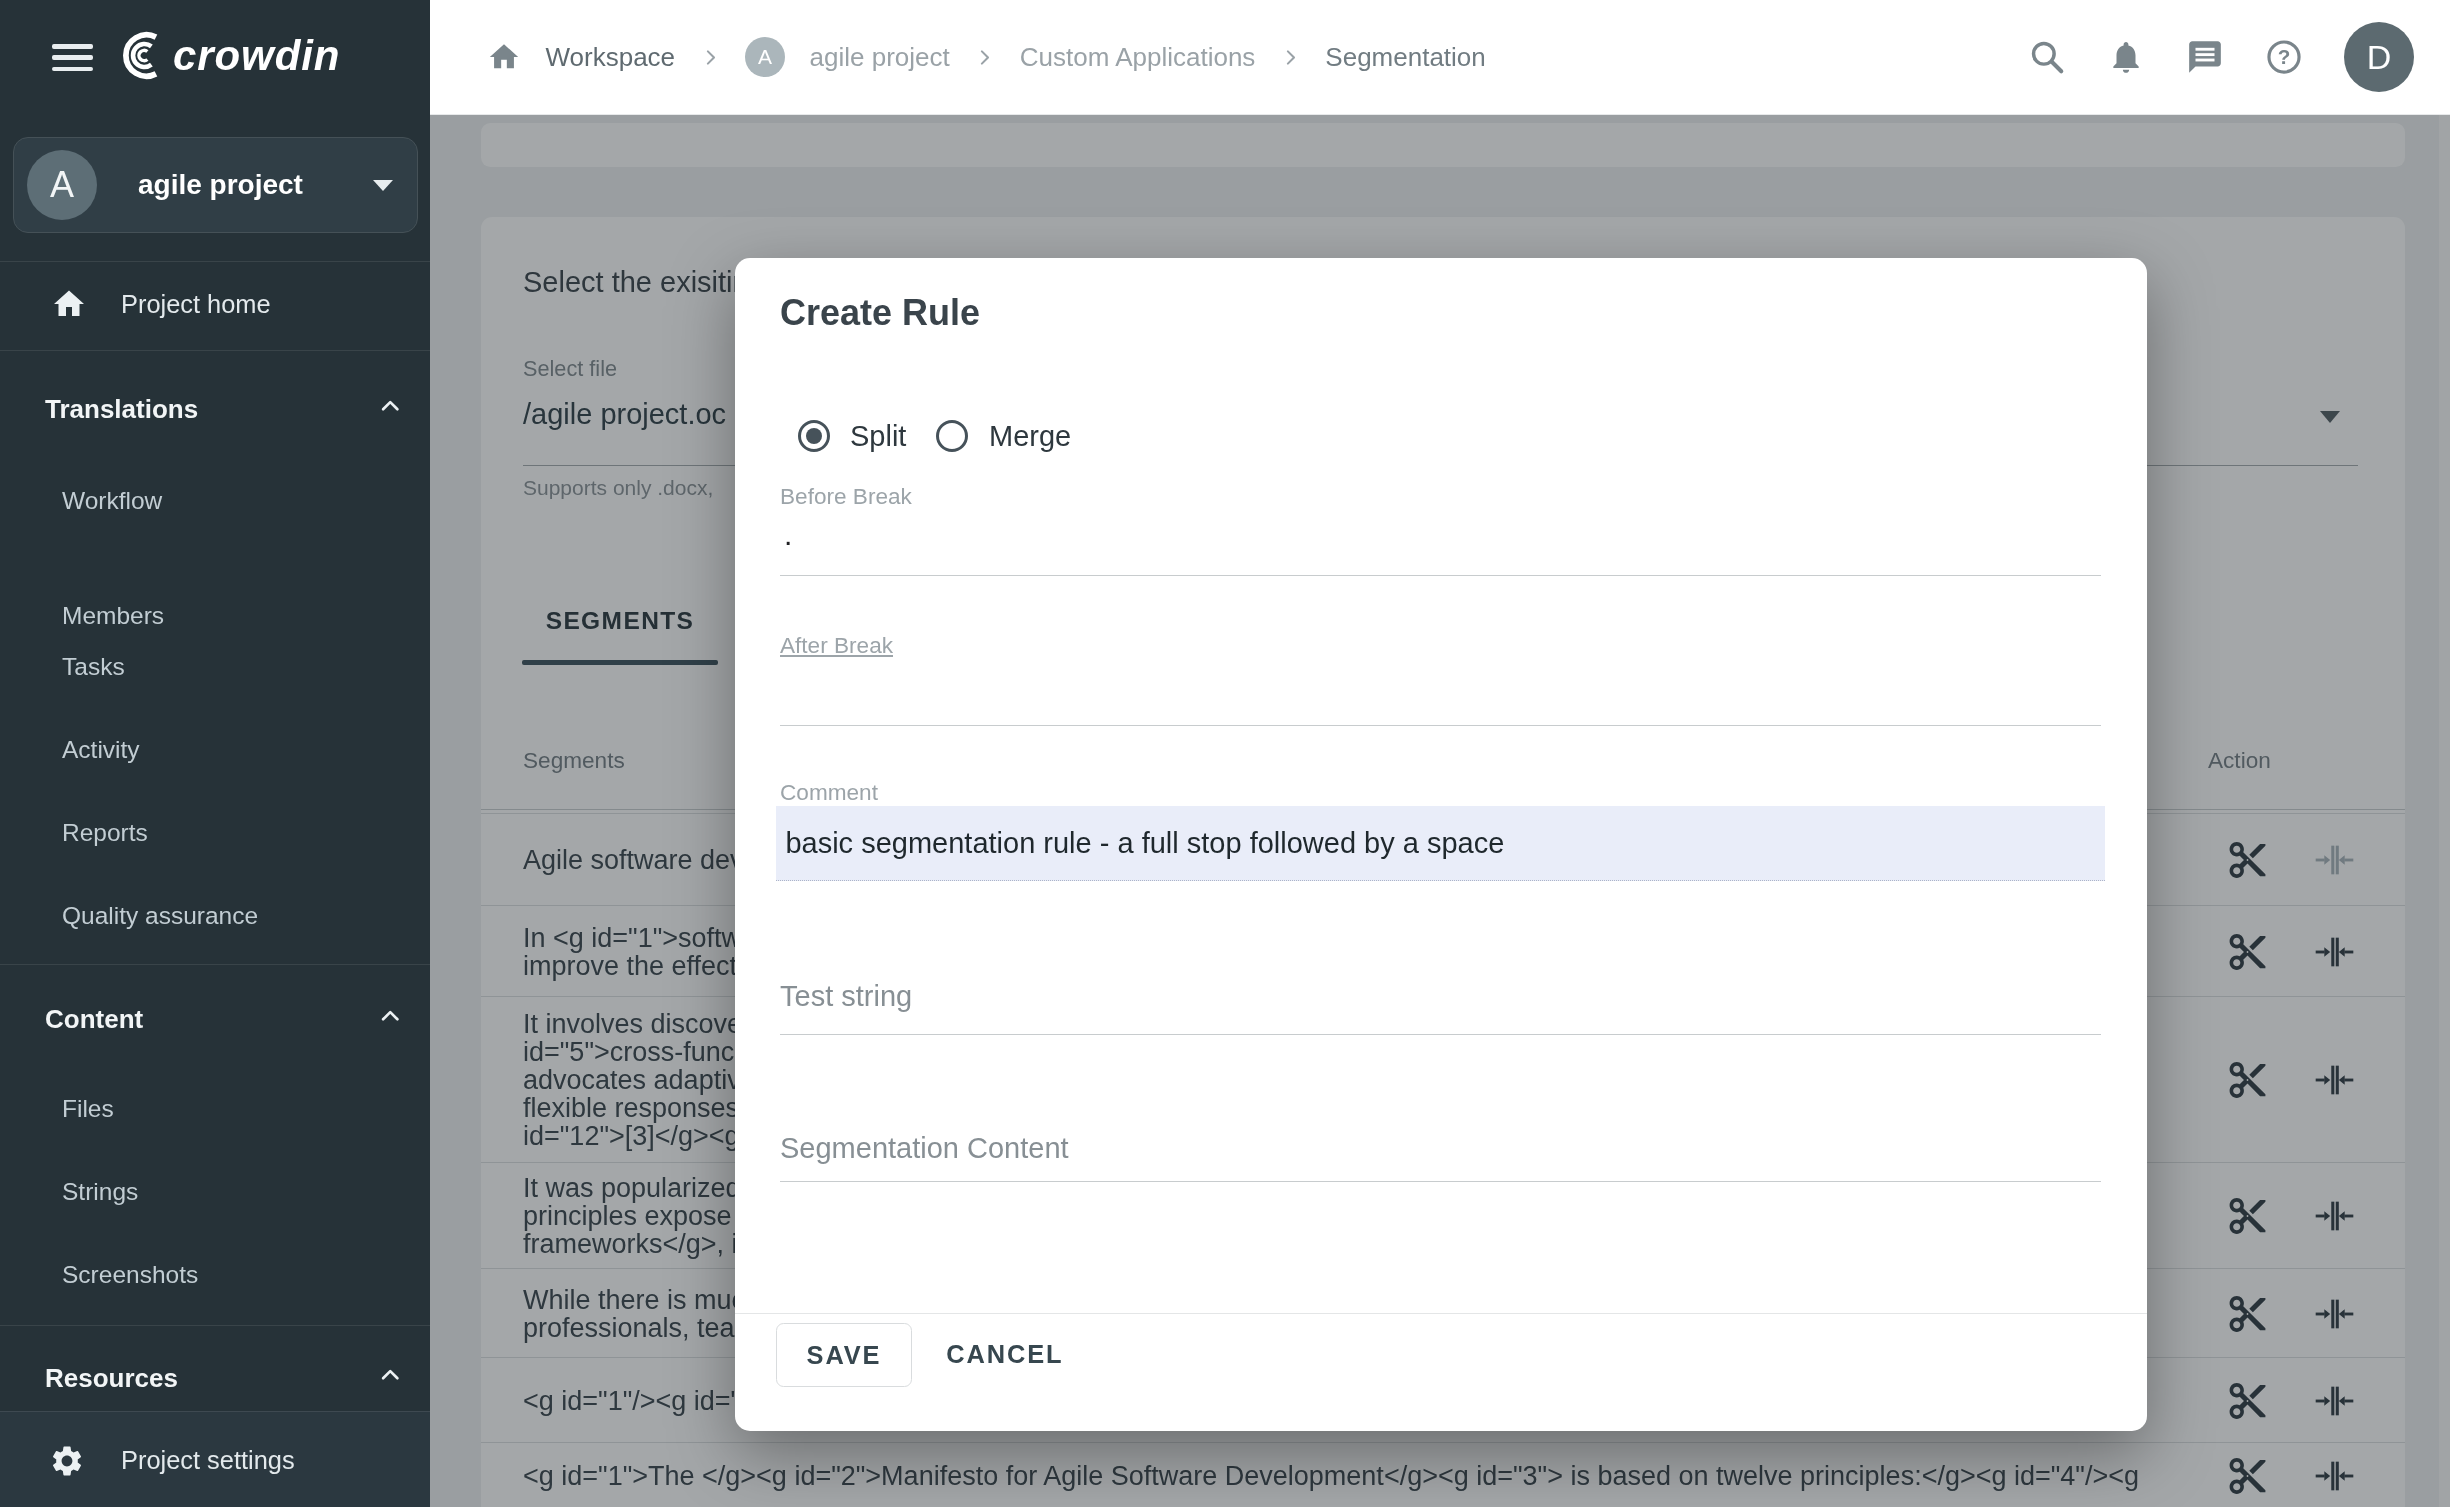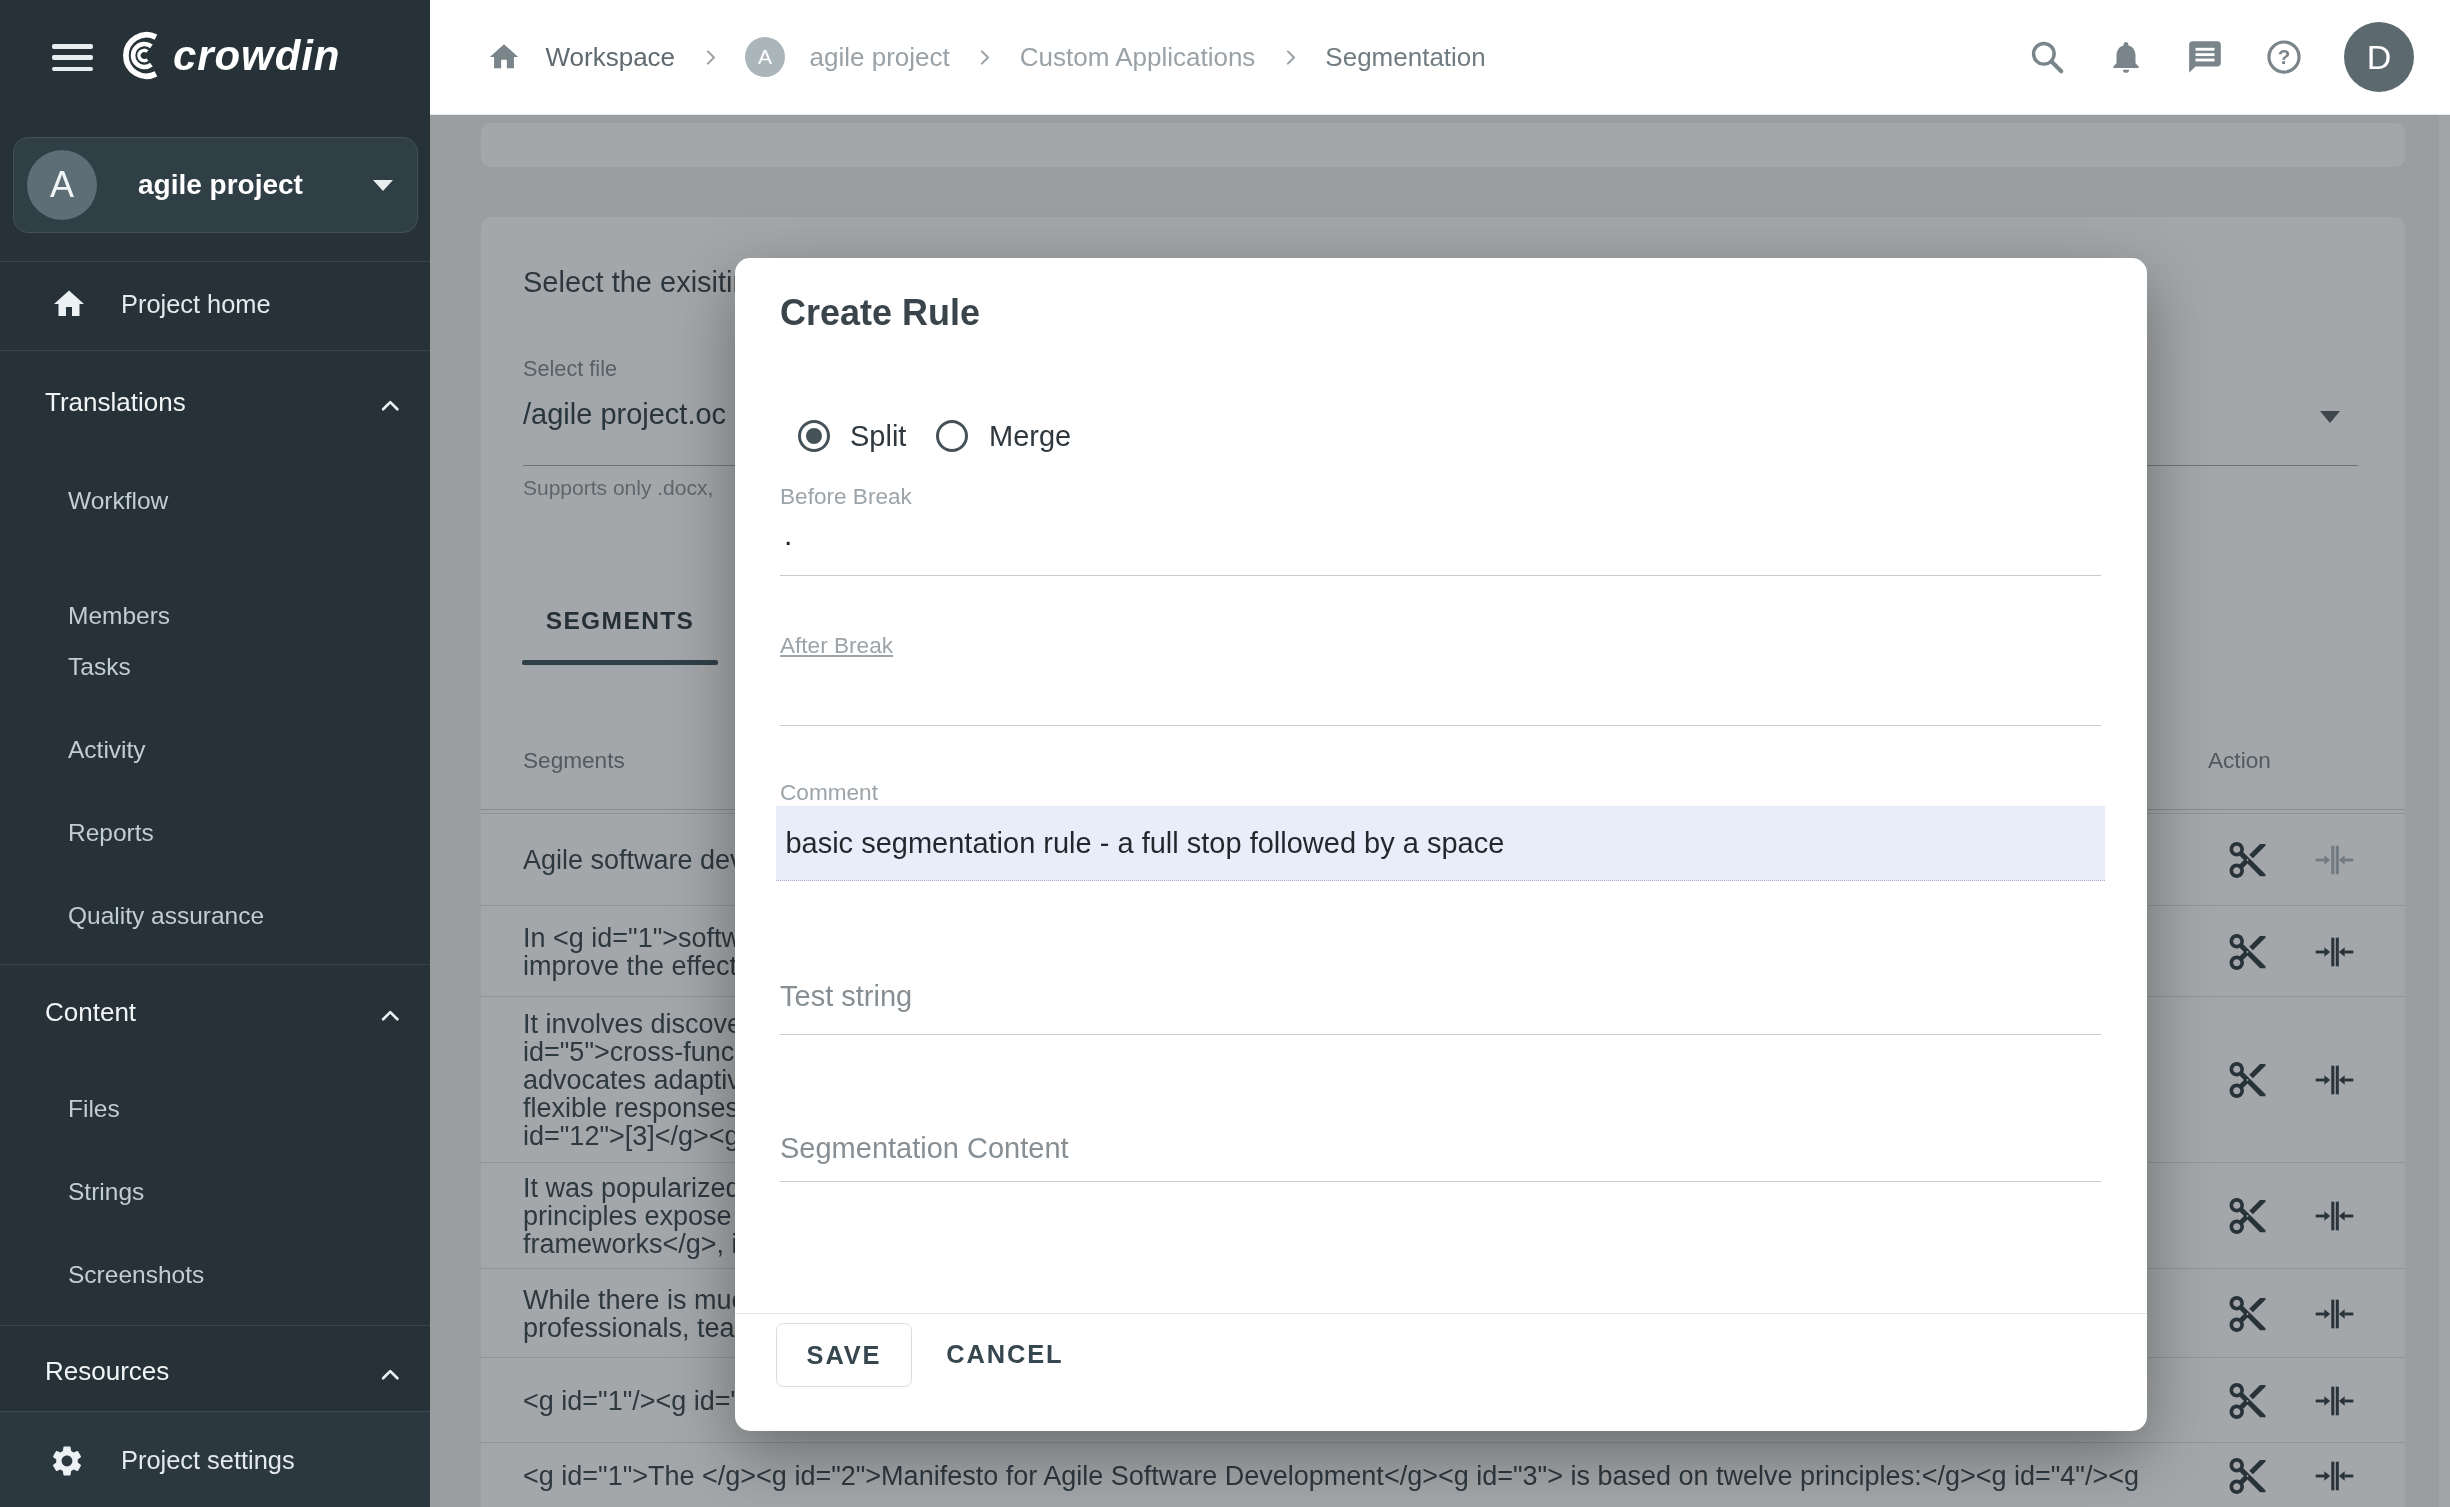--- a/index.html
+++ b/index.html
@@ -61,24 +61,24 @@
   .proj-avatar{width:70px;height:70px;border-radius:50%;background:#5D6E76;color:#F2F5F6;
                display:flex;align-items:center;justify-content:center;font-size:36px;margin-left:13px;}
   .proj-name{margin-left:41px;font-size:28px;font-weight:bold;color:#fff;}
   .proj-caret{margin-left:auto;margin-right:24.5px;width:0;height:0;border-left:10.4px solid transparent;
               border-right:10.4px solid transparent;border-top:11.3px solid #E8EDEF;}
   .side-divider{left:0;width:430px;height:0.9px;background:rgba(255,255,255,0.09);}
   .side-row{left:0;width:486px;height:38px;display:flex;align-items:center;cursor:pointer;}
   .side-row .sicon{width:36px;height:36px;margin-left:51px;color:#ECF1F3;}
   .side-row .sicon svg{width:100%;height:100%;}
   .side-row .slabel{margin-left:34px;font-size:25.4px;color:#E3E9EC;}
-  .side-header{left:45px;height:38px;display:flex;align-items:flex-start;font-size:26px;
-               font-weight:normal;color:#F2F5F6;}
+  .side-header{left:45px;height:38px;display:flex;align-items:flex-end;font-size:26px;
+               font-weight:bold;color:#F2F5F6;}
   .side-chev{position:absolute;right:28px;width:24.5px;height:24.5px;color:#ECF1F3;}
-  .side-item{left:68px;height:38px;display:flex;align-items:center;font-size:24.5px;
+  .side-item{left:62px;height:38px;display:flex;align-items:center;font-size:24.5px;
              color:#C2CDD3;cursor:pointer;}
   .settings-row{left:0;top:1411px;width:430px;height:97px;background:#2B3840;
                 border-top:0.9px solid rgba(255,255,255,0.09);display:flex;align-items:center;cursor:pointer;}
   .settings-row .sicon{width:36px;height:36px;margin-left:49px;color:#ECF1F3;}
   .settings-row .sicon svg{width:100%;height:100%;}
   .settings-row .slabel{margin-left:36px;font-size:25.4px;color:#E3E9EC;}
   
   #modal{left:735px;top:258px;width:1412px;height:1173px;background:#fff;border-radius:15px;
          box-shadow:0 22.6px 66px rgba(0,0,0,0.35);z-index:100;}
   .m-title{left:45px;top:34px;font-size:36px;font-weight:600;color:#3A444B;}

